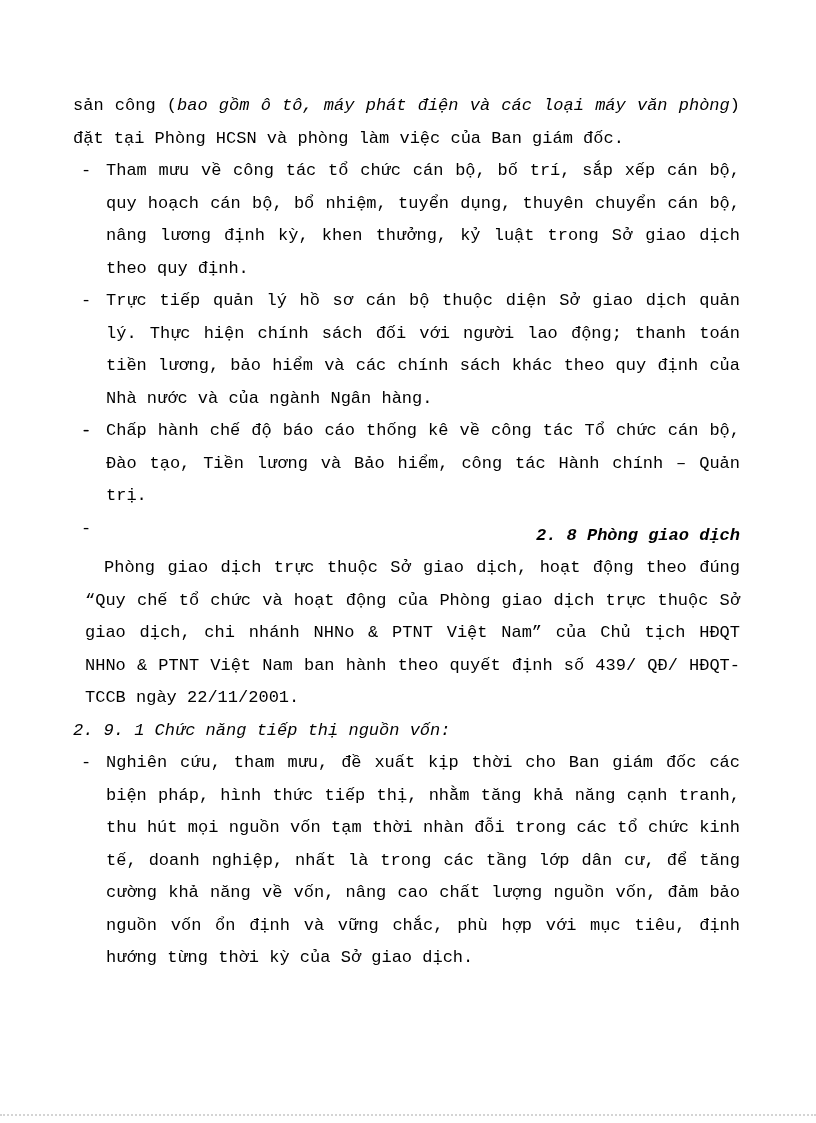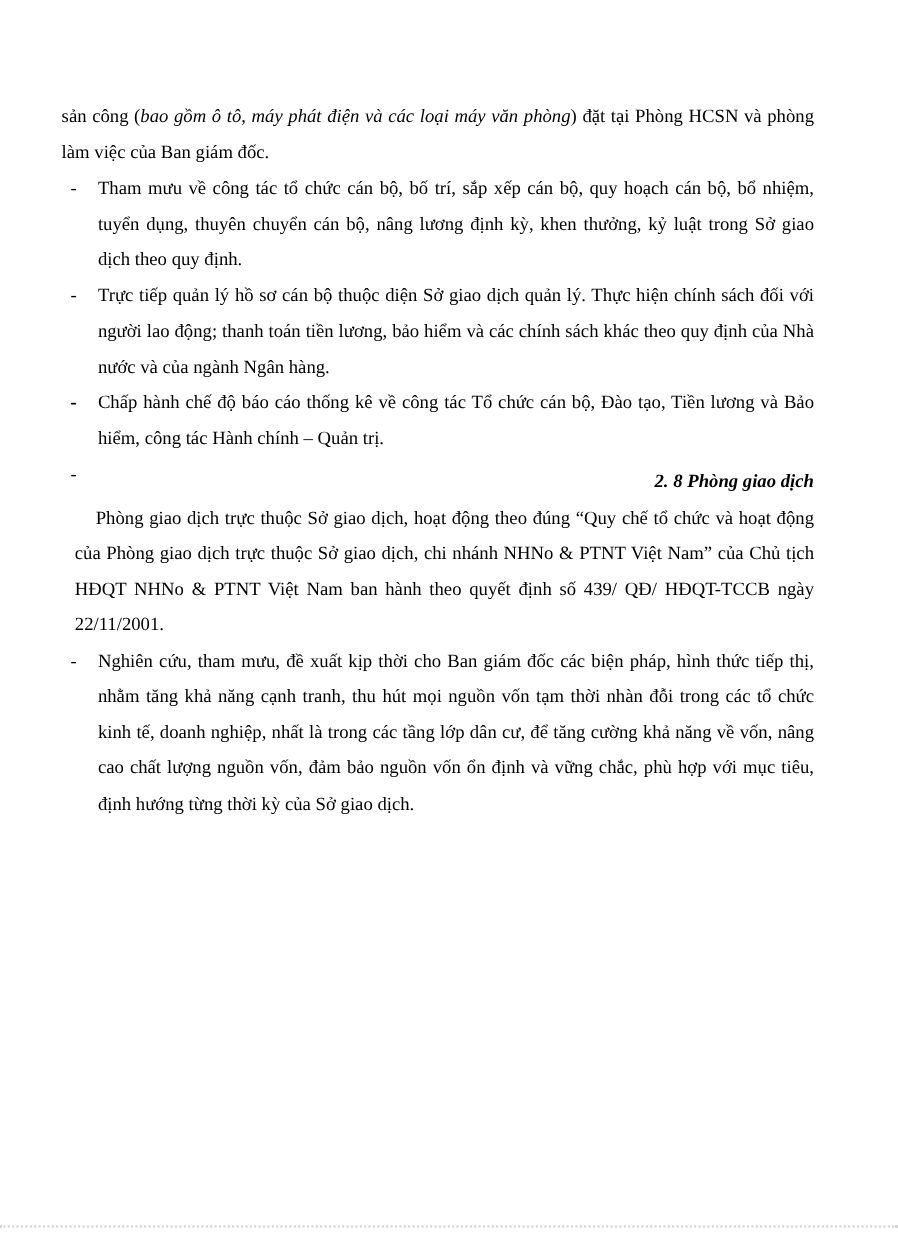--- a/index.html
+++ b/index.html
@@ -8,21 +8,22 @@
     width: 816px;
     height: 1123px;
     position: relative;
     font-family: "Liberation Serif", "DejaVu Serif", serif;
     color: #000000;
     overflow: hidden;
   }
   .page {
     position: absolute;
     inset: 0;
-    padding: 90px 76px 0 56px;
+    padding: 90px 76px 0 73px;
+    font-family: Liberation Mono, monospace;
   }
   .para {
     font-size: 17px;
     line-height: 32.5px;
     text-align: justify;
   }
   .para-indent { text-indent: 19px; margin-left: 12px; }
   .it { font-style: italic; }
   .doc-list { list-style: none; }
   .li {
@@ -86,20 +87,21 @@
     <div class="li">
       <span class="marker">-</span>
     </div>
   </div>
 
   <h3 class="heading">2. 8 Phòng giao dịch</h3>
 
   <p class="para para-indent">Phòng giao dịch trực thuộc Sở giao dịch, hoạt động theo đúng “Quy chế tổ chức và hoạt động của Phòng giao dịch trực thuộc Sở giao dịch, chi nhánh NHNo &amp; PTNT Việt Nam” của Chủ tịch HĐQT NHNo &amp; PTNT Việt Nam ban hành theo quyết định số 439/ QĐ/ HĐQT-TCCB ngày 22/11/2001.</p>
 
 
+  <p class="subheading">2. 9. 1 Chức năng tiếp thị nguồn vốn:</p>
 
   <div class="doc-list">
     <div class="li">
       <span class="marker">-</span>
       <span>Nghiên cứu, tham mưu, đề xuất kịp thời cho Ban giám đốc các biện pháp, hình thức tiếp thị, nhằm tăng khả năng cạnh tranh, thu hút mọi nguồn vốn tạm thời nhàn đỗi trong các tổ chức kinh tế, doanh nghiệp, nhất là trong các tầng lớp dân cư, để tăng cường khả năng về vốn, nâng cao chất lượng nguồn vốn, đảm bảo nguồn vốn ổn định và vững chắc, phù hợp với mục tiêu, định hướng từng thời kỳ của Sở giao dịch.</span>
     </div>
   </div>
 
   <div class="bottom-dots"></div>
 

